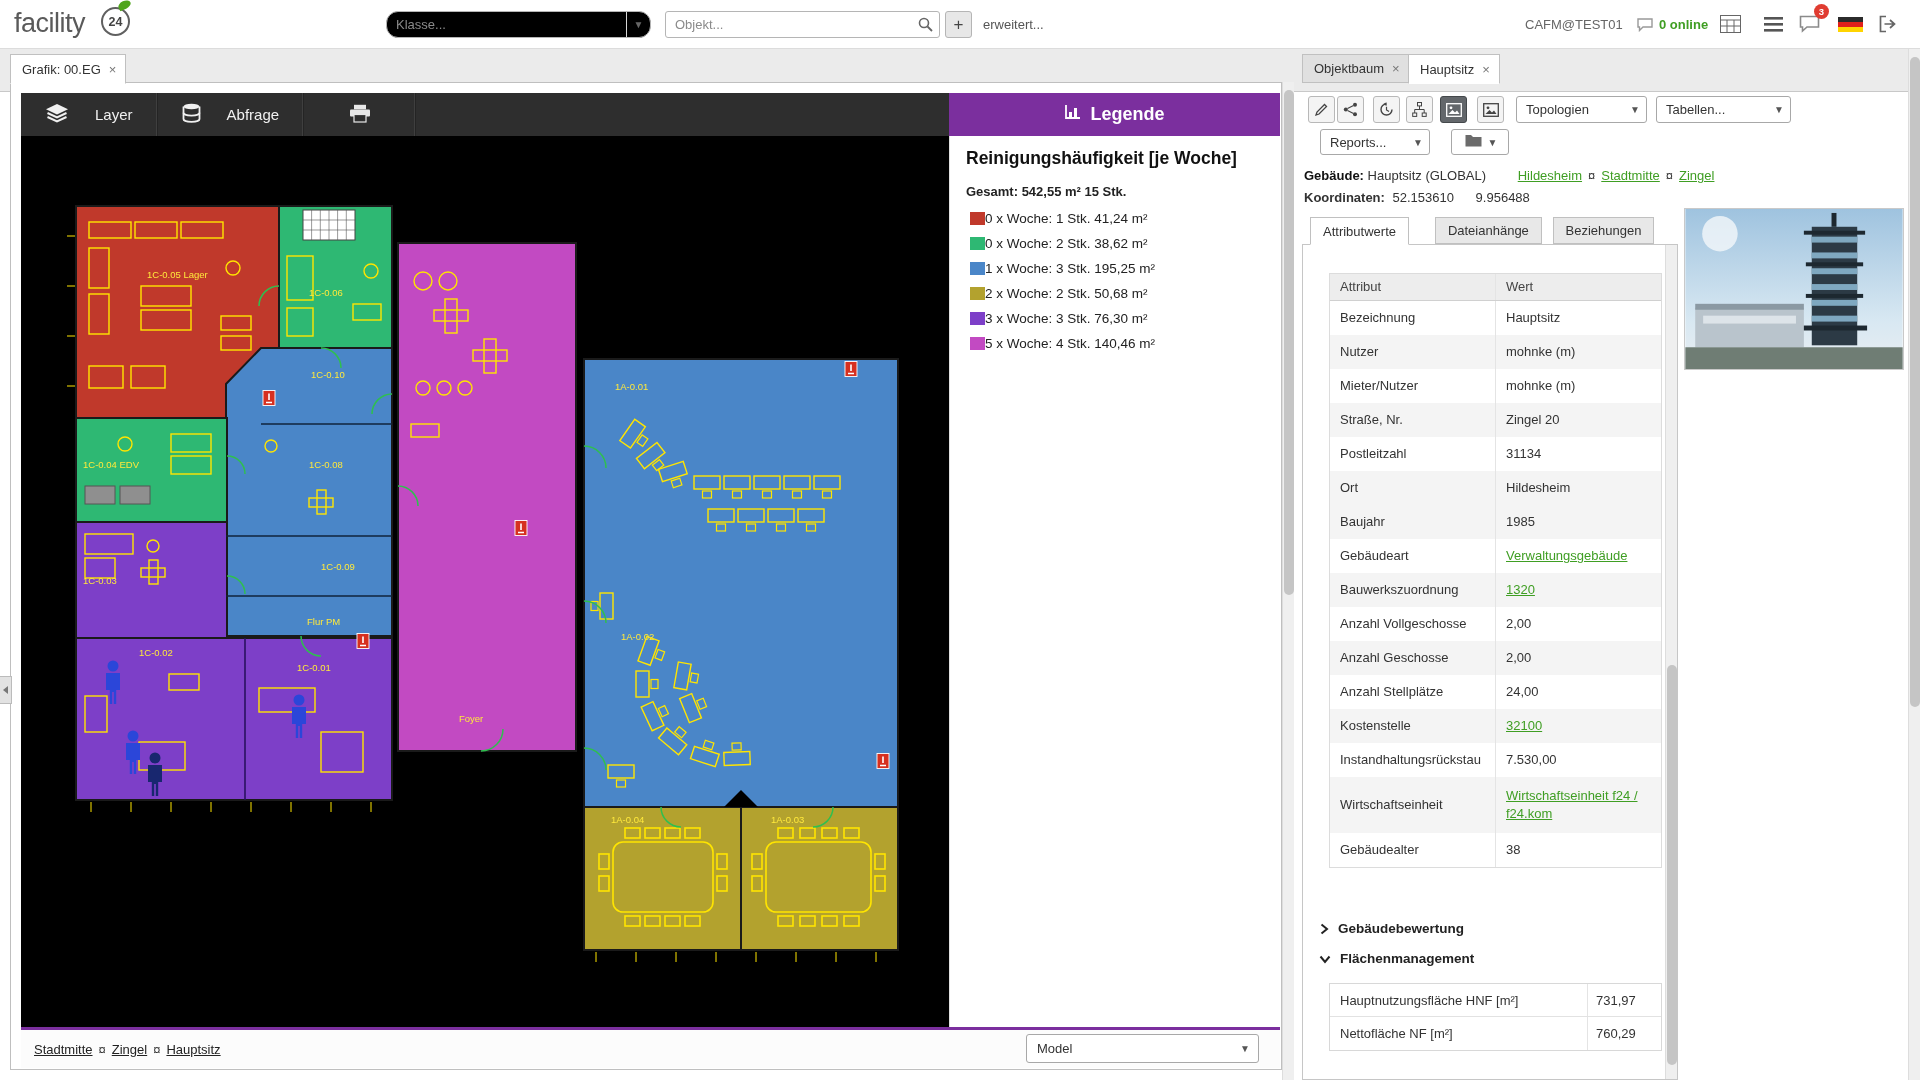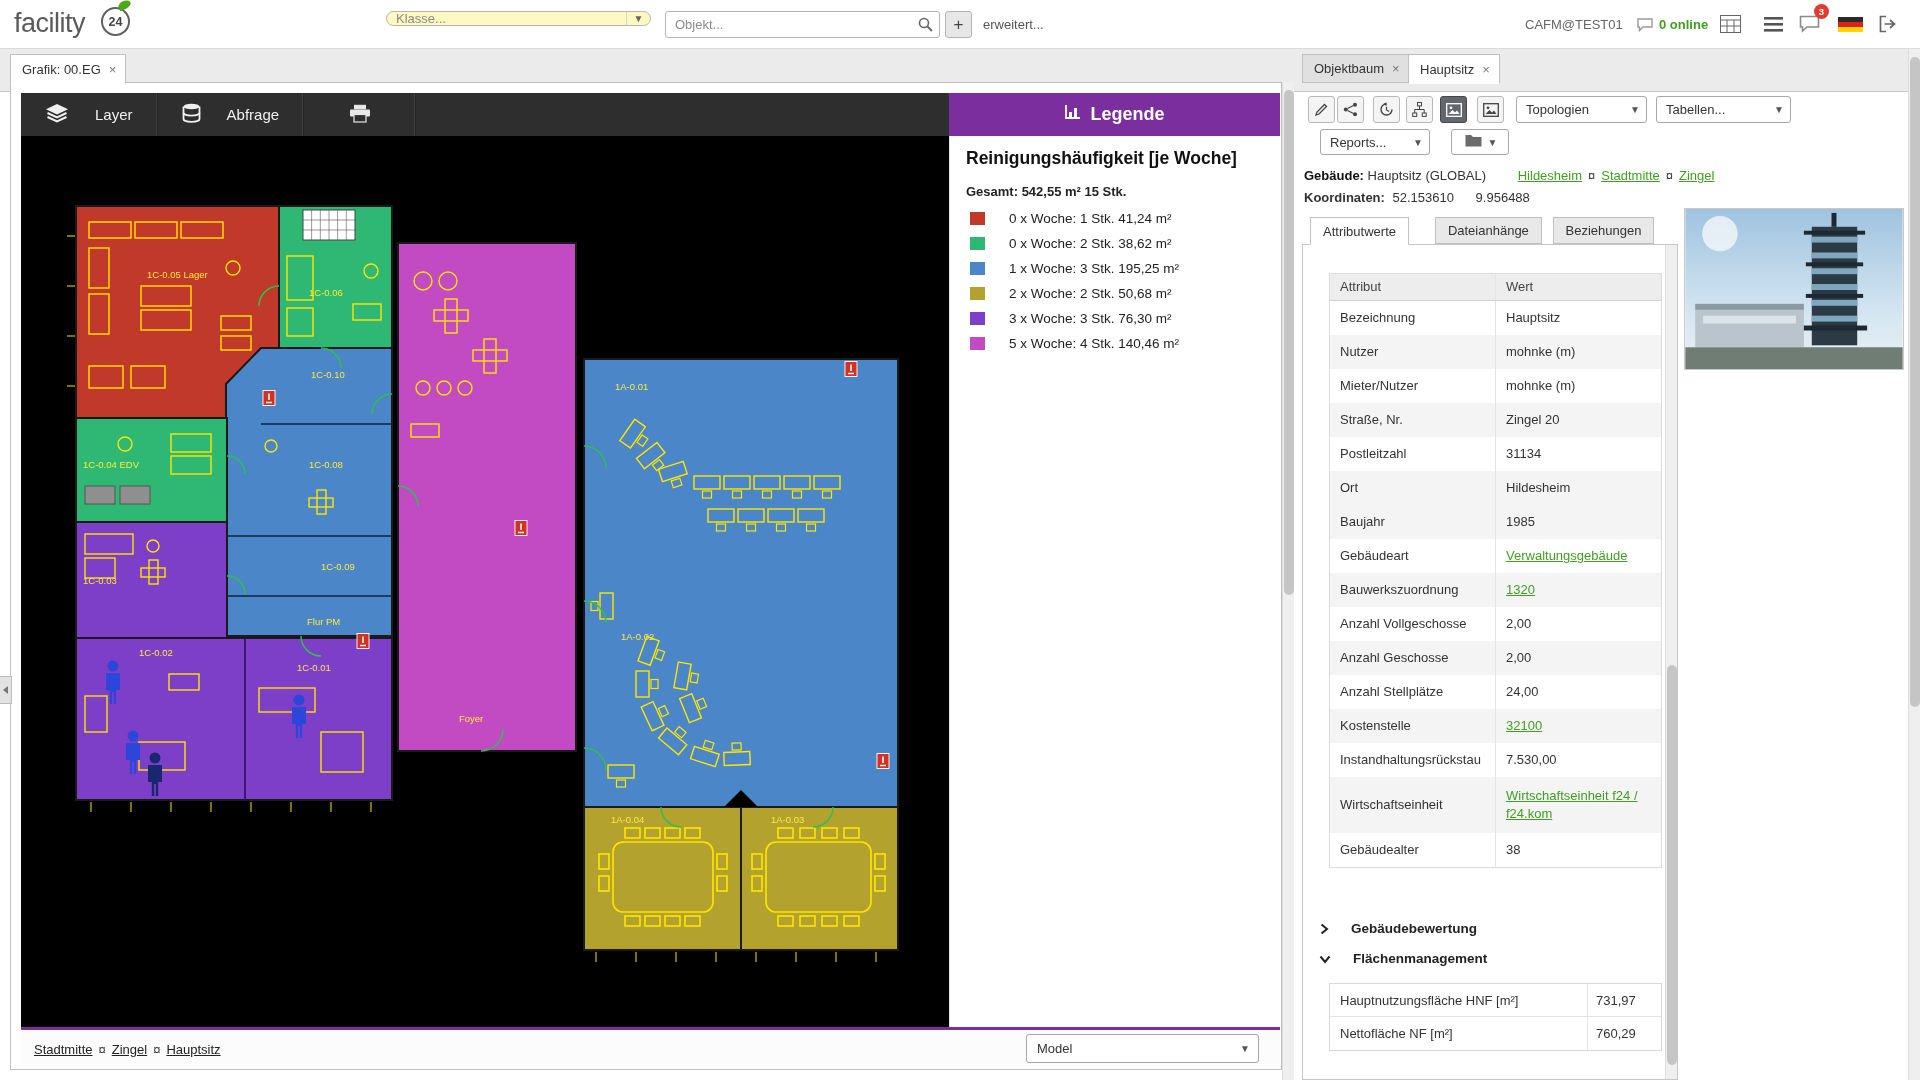--- a/index.html
+++ b/index.html
@@ -5,21 +5,21 @@
 *{margin:0;padding:0;box-sizing:border-box}
 html,body{width:1920px;height:1080px;overflow:hidden;background:#fff;
   font-family:"Liberation Sans",sans-serif;font-size:13px;color:#333;position:relative}
 
 
 #app-header{position:absolute;left:0;top:0;width:1920px;height:49px;background:#fff;border-bottom:1px solid #dcdcdc}
 .logo-text{position:absolute;left:14px;top:8px;font-size:27px;color:#5a5a5a;letter-spacing:-.5px}
 .logo-circle{position:absolute;left:101px;top:7px;width:29px;height:29px;border:2.5px solid #606060;border-radius:50%;
   display:flex;align-items:center;justify-content:center;font-size:12.5px;font-weight:bold;color:#444}
 .logo-leaf{position:absolute;left:118px;top:1px;width:13px;height:8px;background:#4fa51c;border-radius:50% 50% 50% 0;transform:rotate(-25deg)}
-.hsel{position:absolute;height:15px;background:#fef9c3;border:1px solid #b5b5b5;border-radius:12px;display:flex;align-items:center;cursor:pointer}
+.hsel{position:absolute;height:27px;background:#000000;border:1px solid #b5b5b5;border-radius:12px;display:flex;align-items:center;cursor:pointer}
 .hsel .lbl{padding-left:9px;color:#8a8a8a;flex:1;white-space:nowrap}
 .hsel .caret{width:24px;height:100%;border-left:1px solid #d5d5d5;display:flex;align-items:center;justify-content:center;color:#666;font-size:10px}
 #objekt-wrap{position:absolute;left:665px;top:11px;width:275px;height:27px;border:1px solid #b5b5b5;border-radius:3px;background:#fff;display:flex;align-items:center}
 #objekt-input{border:none;outline:none;flex:1;padding-left:9px;font:inherit;color:#555;background:transparent}
 #objekt-input::placeholder{color:#8a8a8a}
 .search-btn{width:28px;height:100%;display:flex;align-items:center;justify-content:center;cursor:pointer}
 #add-btn{position:absolute;left:945px;top:11px;width:27px;height:27px;background:#e7e7e7;border:1px solid #b5b5b5;border-radius:3px;
   font-size:17px;color:#444;display:flex;align-items:center;justify-content:center;cursor:pointer}
 #erweitert{position:absolute;left:983px;top:17px;color:#555;cursor:pointer}
 .hicon{position:absolute;top:15px;cursor:pointer}
@@ -39,21 +39,21 @@
 #left-container{position:absolute;left:10px;top:82px;width:1272px;height:988px;background:#fff;border:1px solid #bfbfbf}
 #graph-toolbar{position:absolute;left:10px;top:10px;width:928px;height:43px;background:#2e2e2e;display:flex}
 .gt-btn{height:100%;display:flex;align-items:center;gap:26px;padding:0 24px;color:#f0f0f0;font-size:15px;
   border-right:1px solid #242424;box-shadow:inset -1px 0 0 #3f3f3f;cursor:pointer}
 #legende-header{position:absolute;left:938px;top:10px;width:331px;height:43px;background:#7b2f9e;color:#fff;
   display:flex;align-items:center;justify-content:center;gap:9px;font-size:18px;font-weight:bold}
 #legend-panel{position:absolute;left:938px;top:53px;width:331px;height:891px;background:#fff;border-left:1px solid #e0e0e0}
 #legend-title{position:absolute;left:16px;top:12px;font-size:17.5px;font-weight:bold;color:#111}
 #legend-total{position:absolute;left:16px;top:48px;font-size:13px;font-weight:bold;color:#222}
 #legend-items{position:absolute;left:20px;top:70px;right:10px}
-.legend-item{display:flex;align-items:center;gap:24px;height:25px}
+.legend-item{display:flex;align-items:center;gap:0;height:25px}
 .legend-swatch{width:15px;height:13px;display:inline-block}
 .legend-label{font-size:13.5px;color:#222}
 #purple-line{position:absolute;left:10px;top:944px;width:1259px;height:3px;background:#7b2f9e}
 #statusbar{position:absolute;left:10px;top:947px;width:1259px;height:38px;background:#fcfcfc;display:flex;align-items:center}
 #statusbar-crumbs{margin-left:13px;display:flex;align-items:center;gap:6px}
 .sb-link{color:#222;text-decoration:underline;cursor:pointer}
 .crumb-sep{color:#333}
 #model-select{position:absolute;left:1005px;top:4px;width:233px;height:29px;background:#fff;border:1px solid #a8a8a8;border-radius:3px;
   display:flex;align-items:center;cursor:pointer}
 #model-select .lbl{flex:1;padding-left:10px;color:#333}
@@ -79,21 +79,21 @@
 .dtab.active{background:#fff;height:28px;border-bottom-color:#fff;z-index:3}
 #detail-container{position:absolute;left:1302px;top:244px;width:376px;height:836px;background:#fff;border:1px solid #c6c6c6}
 #attr-table{position:absolute;left:26px;top:28px;width:333px;border:1px solid #dcdcdc}
 .thead{display:flex;height:27px;background:#ededed;border-bottom:1px solid #d0d0d0;align-items:center;font-size:13px;color:#444}
 .trow{display:flex;min-height:34px;align-items:center;background:#fff}
 .trow.alt{background:#f4f4f4}
 .trow.tall{min-height:56px}
 .tc{padding:4px 8px 4px 10px;line-height:1.35}
 .tc-attr{width:166px;border-right:1px solid #e4e4e4;align-self:stretch;display:flex;align-items:center}
 .tc-val{flex:1}
-.section-head{position:absolute;left:16px;display:flex;align-items:center;gap:22px;font-weight:bold;font-size:13.5px;color:#222;cursor:pointer}
+.section-head{position:absolute;left:16px;display:flex;align-items:center;gap:9px;font-weight:bold;font-size:13.5px;color:#222;cursor:pointer}
 #flaechen-table{position:absolute;left:26px;top:738px;width:333px;border:1px solid #d8d8d8}
 .frow{display:flex;min-height:33px;align-items:center;background:#fff;border-bottom:1px solid #e2e2e2}
 .frow:last-child{border-bottom:none}
 .frow.alt{background:#f4f4f4}
 .fc-attr{width:258px;padding:4px 8px 4px 10px;border-right:1px solid #e4e4e4;align-self:stretch;display:flex;align-items:center}
 .fc-val{flex:1;padding:4px 8px}
 #photo{position:absolute;left:1684px;top:208px;width:220px;height:162px;border:1px solid #c9c9c9;cursor:pointer}
 
 #edge-collapse{position:absolute;left:0;top:676px;width:12px;height:28px;background:#e2e2e2;border:1px solid #bbb;border-left:none;
   display:flex;align-items:center;justify-content:center;cursor:pointer}

